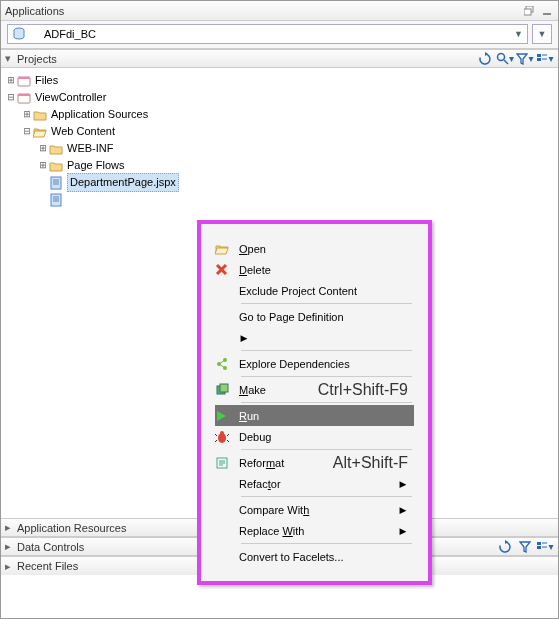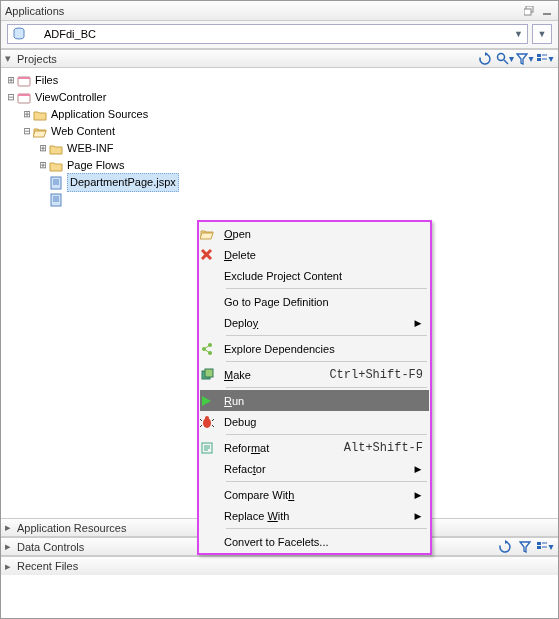--- a/index.html
+++ b/index.html
@@ -82,33 +82,33 @@
     border:1px dotted #7aa7d6;
     padding:0 2px;
   }
   
   .ctx {
     position:absolute;
     left: 196px;
     top: 219px;
     width: 235px;
     background:#f4f4f4;
-    border:2px solid #d946ef;
+    border:4px solid #d946ef;
     box-shadow: 2px 2px 3px rgba(0,0,0,0.25);
-    padding: 1px;
+    padding: 14px;
     z-index: 100;
   }
   .ctx-row {
     display:flex;align-items:center;
     height:21px;
     padding-right:6px;
   }
   .ctx-row .ic { width:24px;text-align:center;font-size:12px; }
   .ctx-row .lbl { flex:1; }
-  .ctx-row .short { color:#333; font-size:12px;font-family:Liberation Mono, monospace;}
+  .ctx-row .short { color:#333; font-size:16px;}
   .ctx-row .sub { width:10px;text-align:center;color:#000;font-size:9px; }
   .ctx-row.sel { background:#737373; color:#fff; }
   .ctx-sep { height:1px; margin:2px 2px 2px 26px; background:#ccc; }
   .u { text-decoration: underline; }
   svg { display:block; }
 </style>
 </head>
 <body>
 
 <div class="panel-header">
@@ -302,21 +302,20 @@
     <span class="ic"></span>
     <span class="lbl">Exclude Project Content</span>
   </div>
   <div class="ctx-sep"></div>
   <div class="ctx-row">
     <span class="ic"></span>
     <span class="lbl">Go to Page Definition</span>
   </div>
   <div class="ctx-row">
     <span class="ic"></span>
-    <span class="lbl"><span>Deplo</span><span class="u">y</span><span></span></span>
     <span class="sub">▶</span>
   </div>
   <div class="ctx-sep"></div>
   <div class="ctx-row">
     <span class="ic">
       <svg width="14" height="14">
           <circle cx="4" cy="7" r="2" fill="#7b4"></circle>
           <circle cx="10" cy="3" r="2" fill="#7b4"></circle>
           <circle cx="10" cy="11" r="2" fill="#7b4"></circle>
           <line x1="4" y1="7" x2="10" y2="3" stroke="#7b4"></line>

